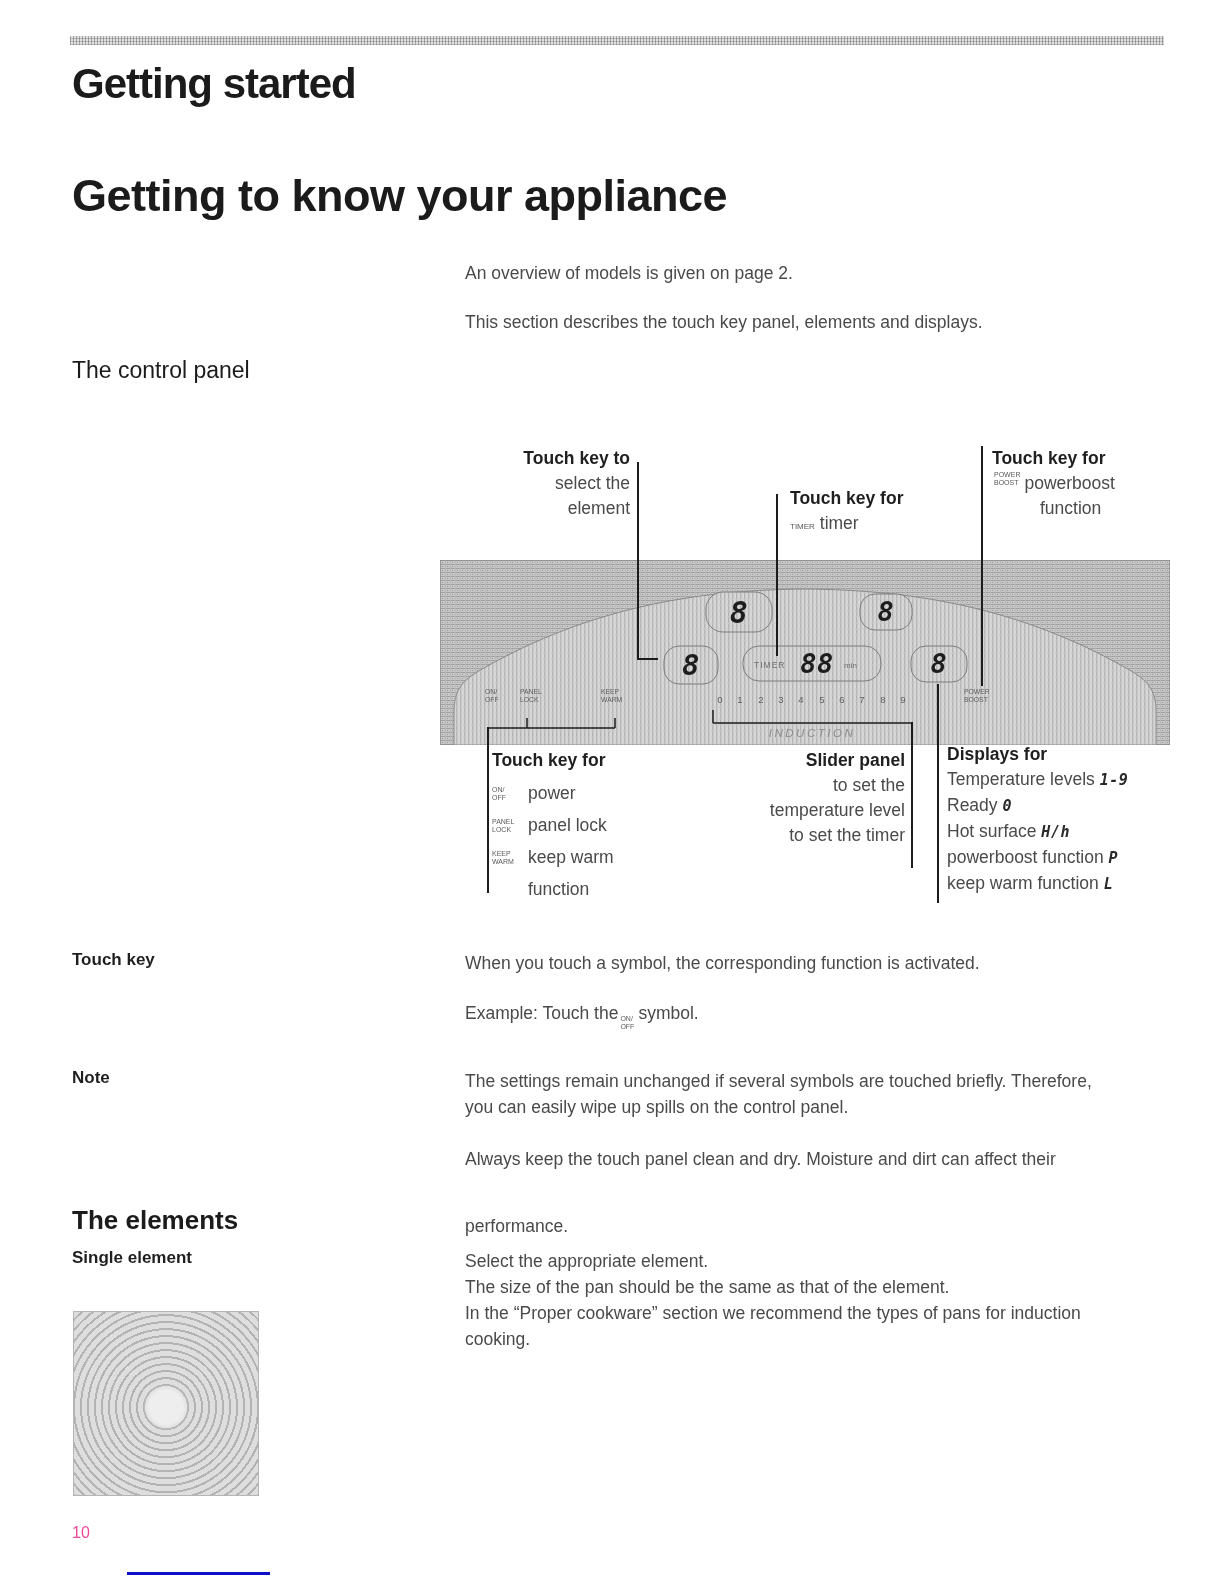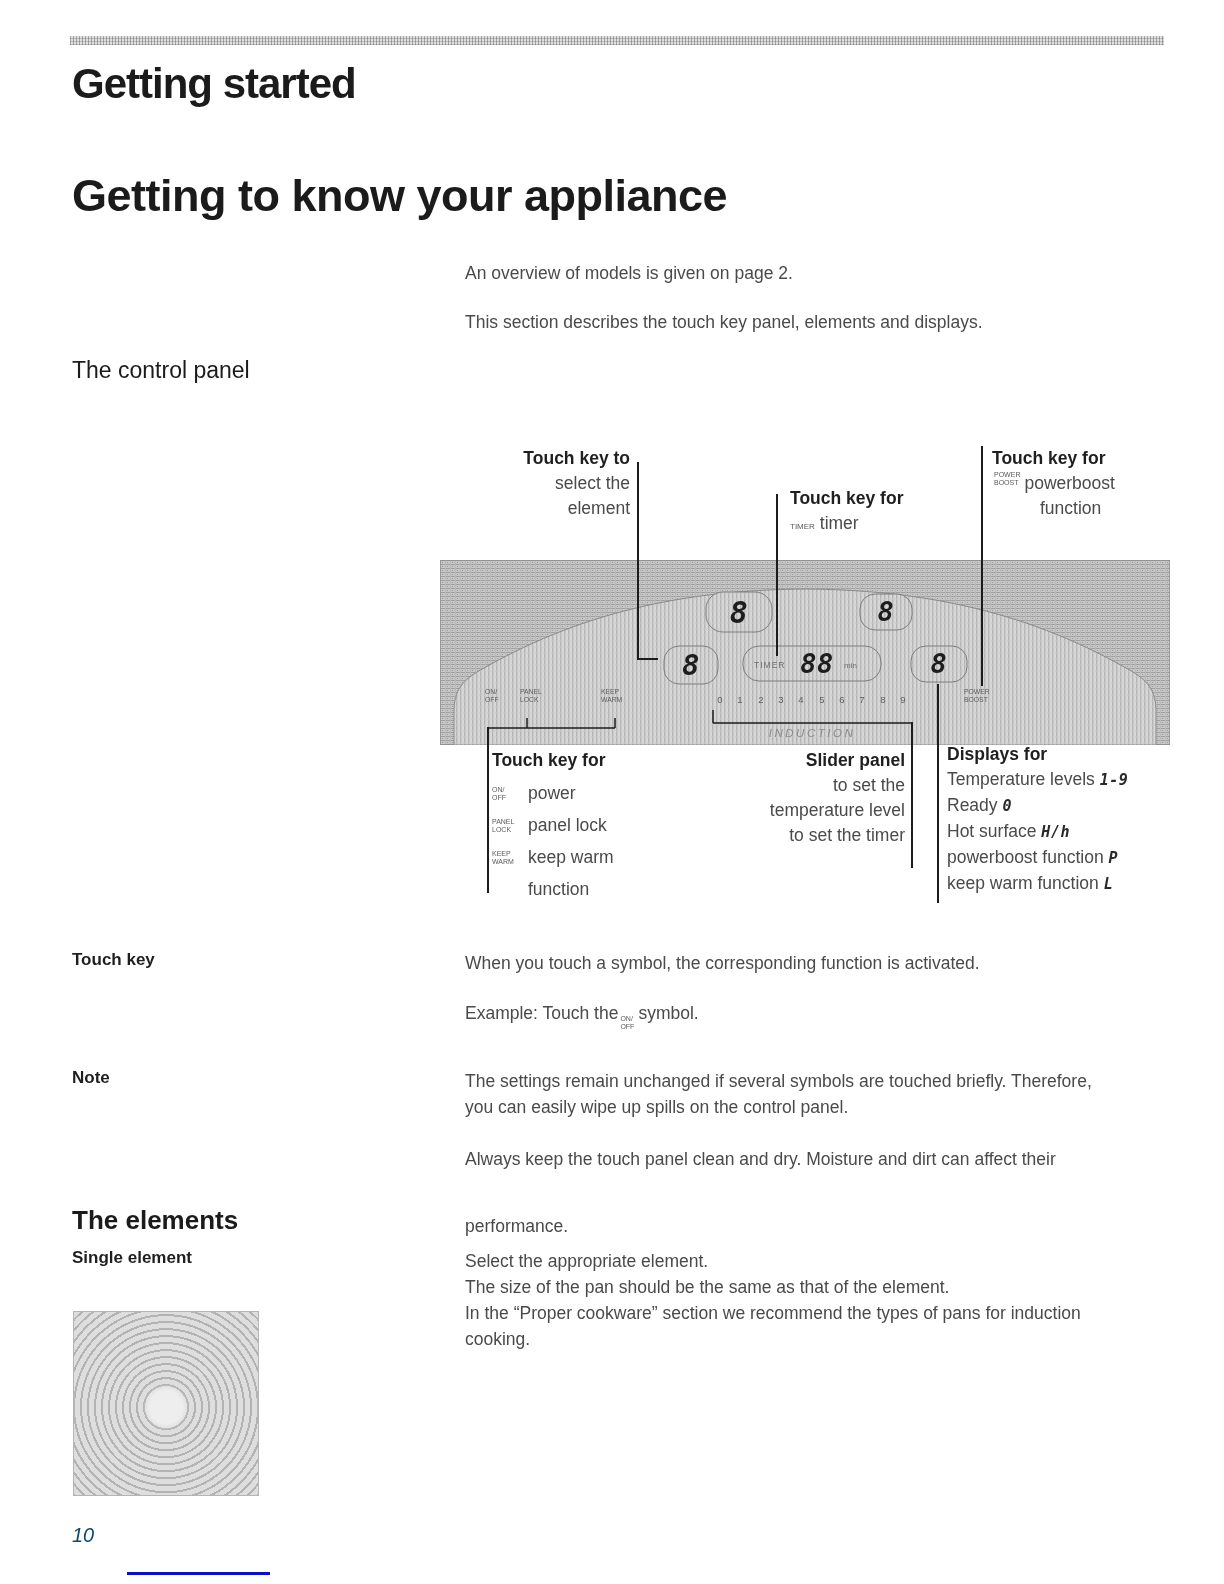--- a/index.html
+++ b/index.html
@@ -240,16 +240,16 @@
 
   <div class="abs h3b" style="left:72px; top:1205px;">The elements</div>
   <div class="abs h4" style="left:72px; top:1248px;">Single element</div>
   <div class="abs body-text" style="left:465px; top:1248px; width:740px;">Select the appropriate element.</div>
   <div class="abs body-text" style="left:465px; top:1274px; width:740px;">The size of the pan should be the same as that of the element.</div>
   <div class="abs body-text" style="left:465px; top:1300px; width:740px;">In the “Proper cookware” section we recommend the types of pans for induction</div>
   <div class="abs body-text" style="left:465px; top:1326px; width:740px;">cooking.</div>
 
   <div class="abs element-img" style="left:73px; top:1311px; width:184px; height:183px;"></div>
 
-  <div class="abs" style="left:72px; top:1524px; font-size:20px; color:#0c4a6e;font-style:italic;">10</div>
+  <div class="abs" style="left:72px; top:1524px; font-size:16px; color:#ec4899;">10</div>
   <div class="abs blue-rule" style="left:127px; top:1572px; width:143px; height:3px;"></div>
 
 </div>
 
 </body></html>

